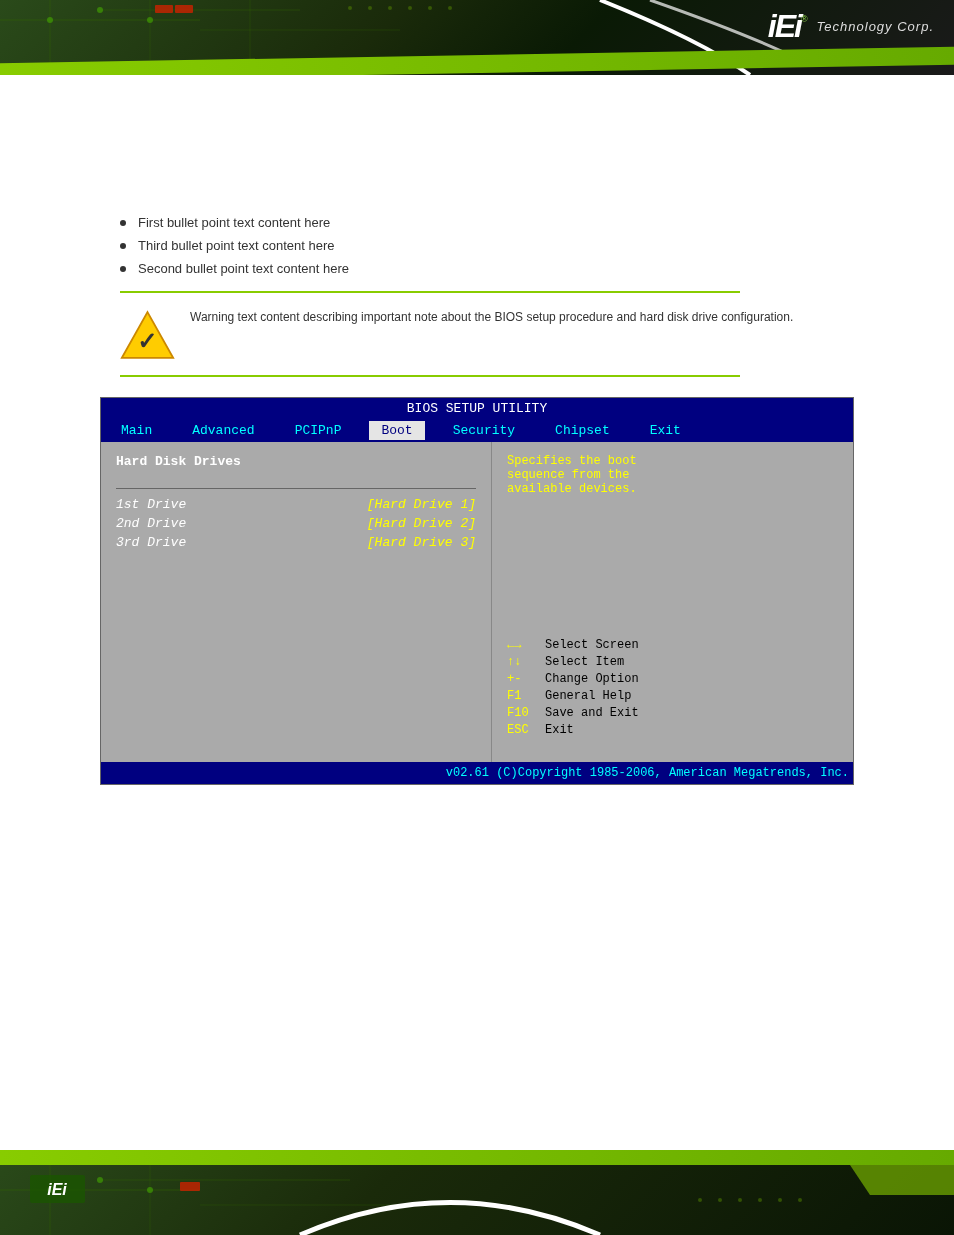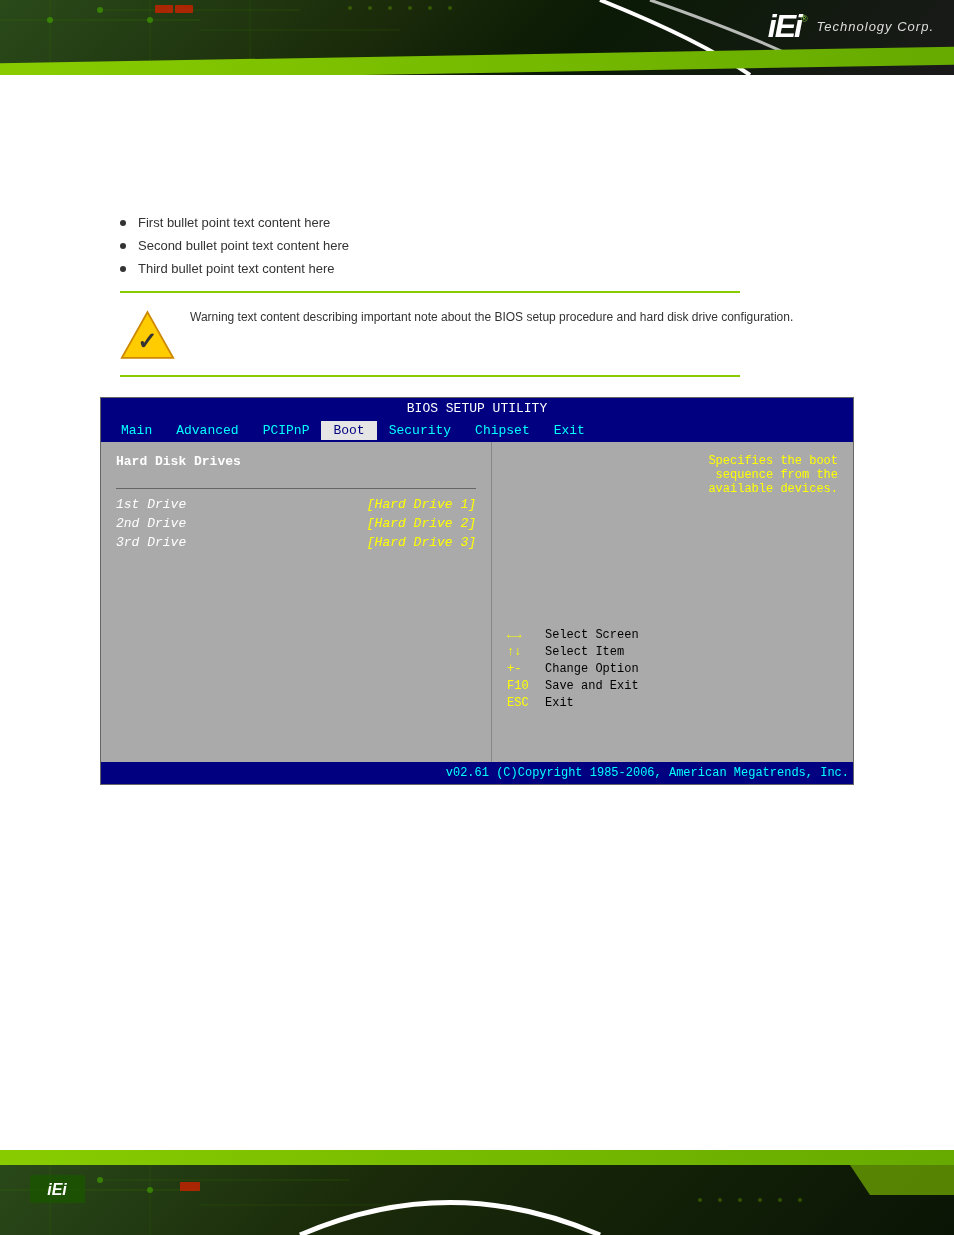--- a/index.html
+++ b/index.html
@@ -148,21 +148,21 @@
       text-align: center;
       padding: 3px 0;
       font-size: 13px;
       font-weight: normal;
     }
 
     .bios-menu-bar {
       background: #000080;
       display: flex;
       padding: 2px 8px;
-      gap: 0;
+      gap: 16px;
     }
 
     .bios-menu-item {
       color: #00ffff;
       font-size: 13px;
       padding: 2px 12px;
       cursor: pointer;
       font-family: 'Courier New', Courier, monospace;
     }
 
@@ -219,22 +219,21 @@
       padding: 12px 15px;
       color: #ffff00;
       font-family: 'Courier New', Courier, monospace;
       font-size: 12px;
       border-left: 1px solid #888;
     }
 
     .bios-help-text {
       color: #ffff00;
       font-size: 12px;
-      margin-bottom: 12px;
-      text-align: right;
+      margin-bottom: 22px;
     }
 
     .bios-shortcuts {
       margin-top: auto;
       padding-top: 120px;
     }
 
     .bios-shortcut-row {
       display: flex;
       gap: 8px;
@@ -326,25 +325,25 @@
 
 <div class="content-area">
 
   <div class="bullet-items">
     <div class="bullet-item">
       <div class="bullet-dot"></div>
       <span>First bullet point text content here</span>
     </div>
     <div class="bullet-item">
       <div class="bullet-dot"></div>
-      <span>Second bullet point text content here</span>
+      <span>Third bullet point text content here</span>
     </div>
     <div class="bullet-item">
       <div class="bullet-dot"></div>
-      <span>Third bullet point text content here</span>
+      <span>Second bullet point text content here</span>
     </div>
   </div>
 
   <div class="green-divider"></div>
 
   <div class="warning-box">
     <svg class="warning-triangle" viewBox="0 0 60 54" xmlns="http://www.w3.org/2000/svg">
       <polygon points="30,2 58,52 2,52" fill="#ffcc00" stroke="#cc8800" stroke-width="2"></polygon>
       <text x="30" y="42" text-anchor="middle" font-size="26" font-weight="bold" fill="#333333" font-family="Arial">✓</text>
     </svg>
@@ -401,20 +400,24 @@
           </div>
           <div class="bios-shortcut-row">
             <span class="bios-shortcut-key">↑↓</span>
             <span class="bios-shortcut-desc">Select Item</span>
           </div>
           <div class="bios-shortcut-row">
             <span class="bios-shortcut-key">+-</span>
             <span class="bios-shortcut-desc">Change Option</span>
           </div>
           <div class="bios-shortcut-row">
+            <span class="bios-shortcut-key">F1</span>
+            <span class="bios-shortcut-desc">General Help</span>
+          </div>
+          <div class="bios-shortcut-row">
             <span class="bios-shortcut-key">F10</span>
             <span class="bios-shortcut-desc">Save and Exit</span>
           </div>
           <div class="bios-shortcut-row">
             <span class="bios-shortcut-key">ESC</span>
             <span class="bios-shortcut-desc">Exit</span>
           </div>
         </div>
       </div>
     </div>

